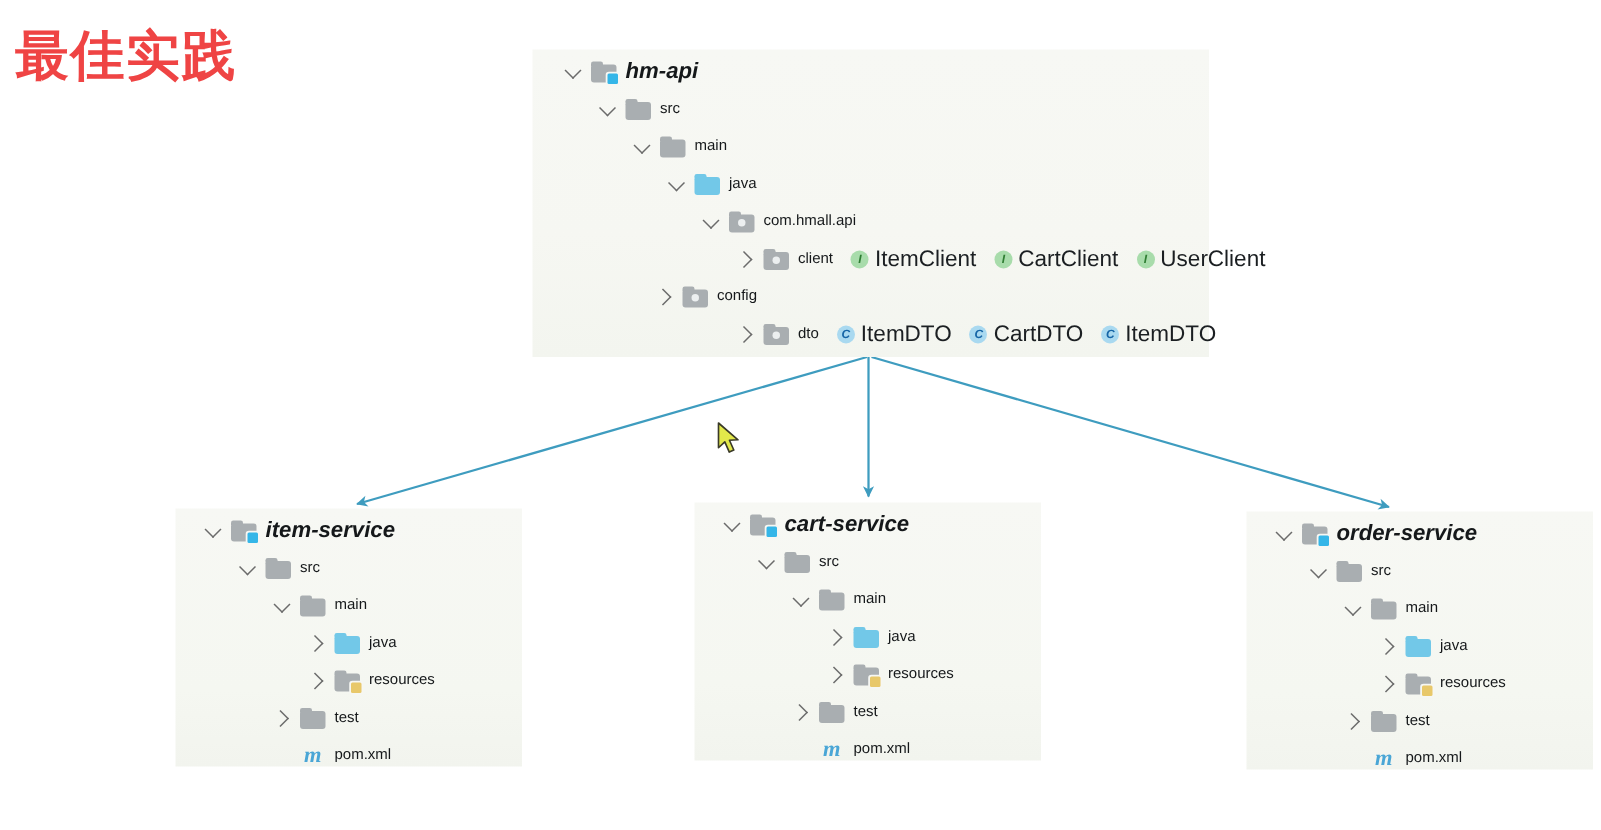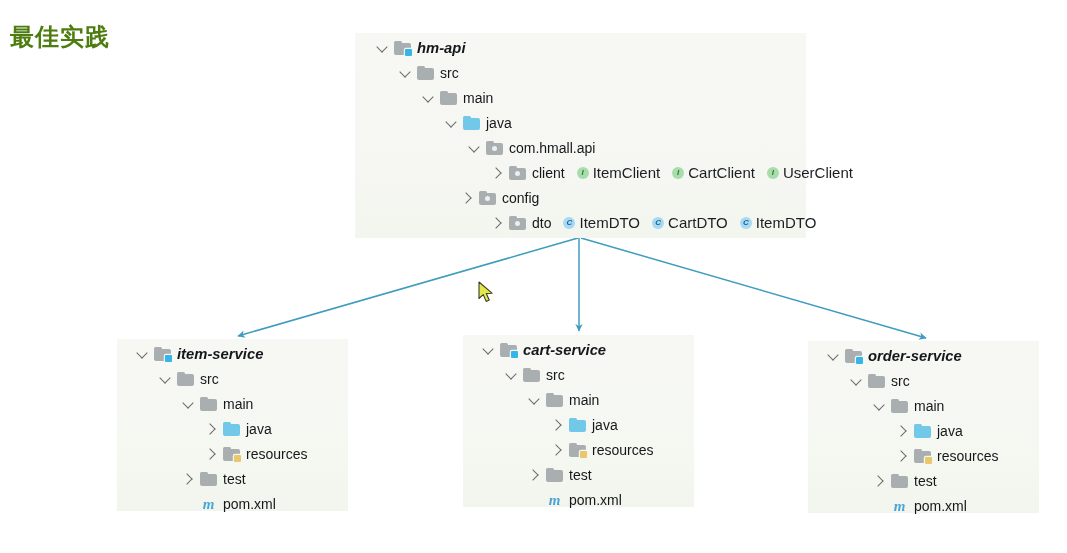--- a/index.html
+++ b/index.html
@@ -12,23 +12,23 @@
     position: relative; overflow: hidden;
     font-family: "Liberation Sans", "DejaVu Sans", sans-serif;
   }
 
   #stage { position: absolute; inset: 0; }
 
   
   .page-title {
     position: absolute;
     left: 10px; top: 20px;
-    font-size: 24px;
+    font-size: 36px;
     font-weight: bold;
-    color: #4d7c0f;
+    color: #ef4444;
     letter-spacing: 1px;
     line-height: 34px;
     white-space: nowrap;
   }
 
   
   .panel {
     position: absolute;
     background: #f6f7f3;
     overflow: visible;
@@ -37,21 +37,21 @@
     left: 355px; top: 33px;
     width: 451px; height: 205px;
     background: linear-gradient(180deg, #f7f8f4 0%, #f6f7f2 60%, #f3f5ef 100%);
   }
   .panel.svc {
     width: 231px; height: 172px;
     background: linear-gradient(180deg, #f7f8f4 0%, #f5f7f1 70%, #f2f4ee 100%);
   }
   .panel.svc-1 { left: 117px; top: 339px; }
   .panel.svc-2 { left: 463px; top: 335px; }
-  .panel.svc-3 { left: 808px; top: 341px; }
+  .panel.svc-3 { left: 831px; top: 341px; }
 
   .row {
     position: absolute;
     height: 25px;
     display: flex;
     align-items: center;
     white-space: nowrap;
     left: 0;
   }
 
@@ -124,21 +124,21 @@
     color: #4aa6d6;
     font-style: italic;
     font-weight: bold;
     font-size: 15px;
     line-height: 16px;
     text-align: center;
     font-family: "Liberation Serif", "DejaVu Serif", serif;
   }
 
   .label {
-    font-size: 14px;
+    font-size: 10px;
     color: #15181a;
     line-height: 16px;
   }
   .label.bold { font-weight: bold; font-size: 14.8px; font-style: italic; }
 
   
   .chip {
     display: inline-flex;
     align-items: center;
     margin-left: 12px;
@@ -253,21 +253,21 @@
         </span>
         <span class="chip iface">
           <span class="dot">I</span>
           <span class="nm">CartClient</span>
         </span>
         <span class="chip iface">
           <span class="dot">I</span>
           <span class="nm">UserClient</span>
         </span>
       </div>
-      <div class="row" style="top: 152px; padding-left: 105px;">
+      <div class="row" style="top: 152px; padding-left: 81px;">
         <span class="chev right"></span>
         <span class="ficon">
           <span class="tab"></span>
           <span class="body"></span>
           <span class="pkgdot"></span>
         </span>
         <span class="label">config</span>
       </div>
       <div class="row" style="top: 177px; padding-left: 135px;">
         <span class="chev right"></span>

